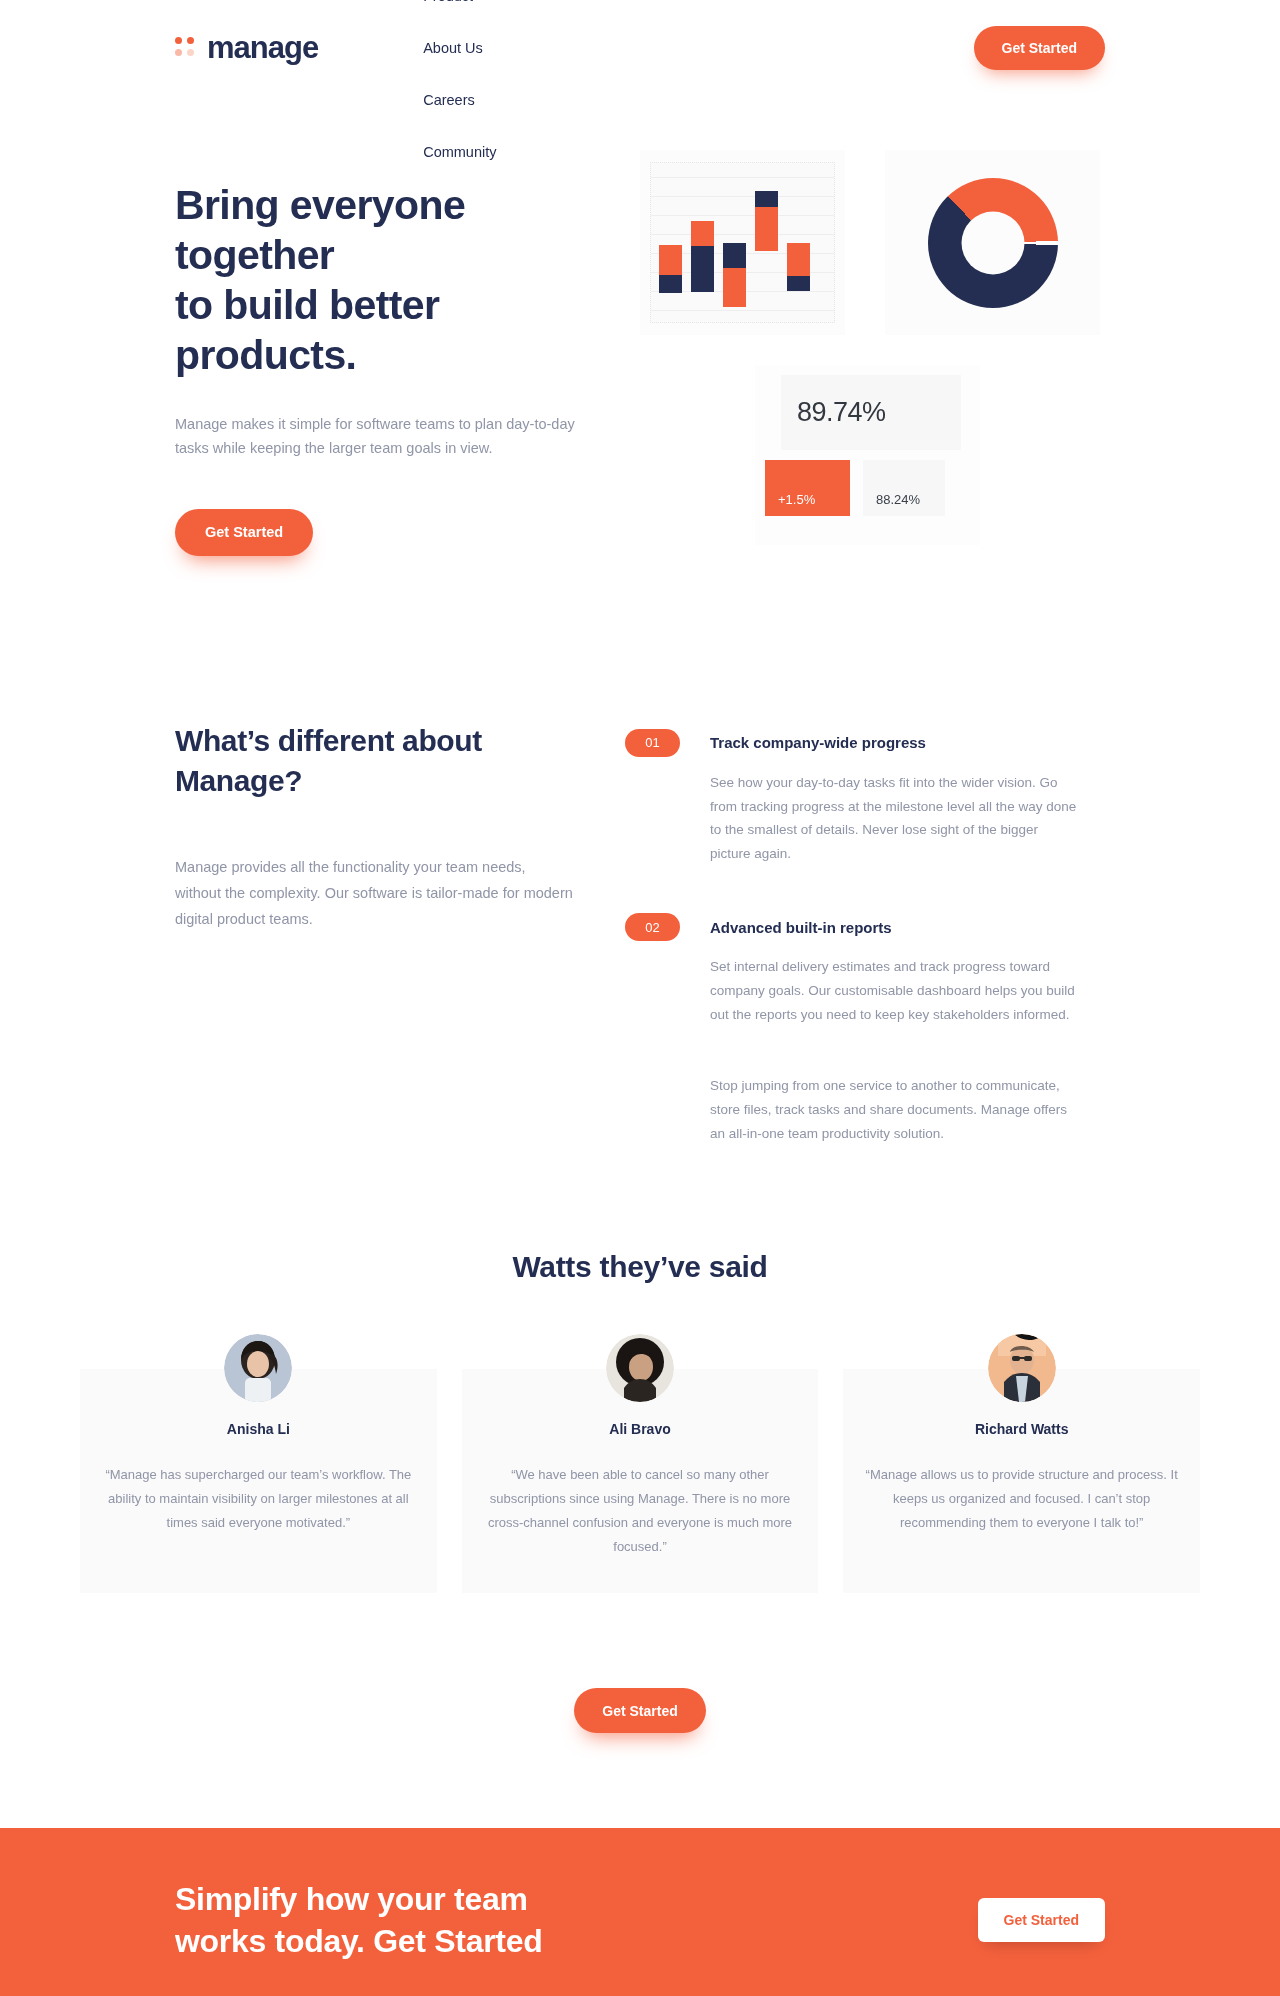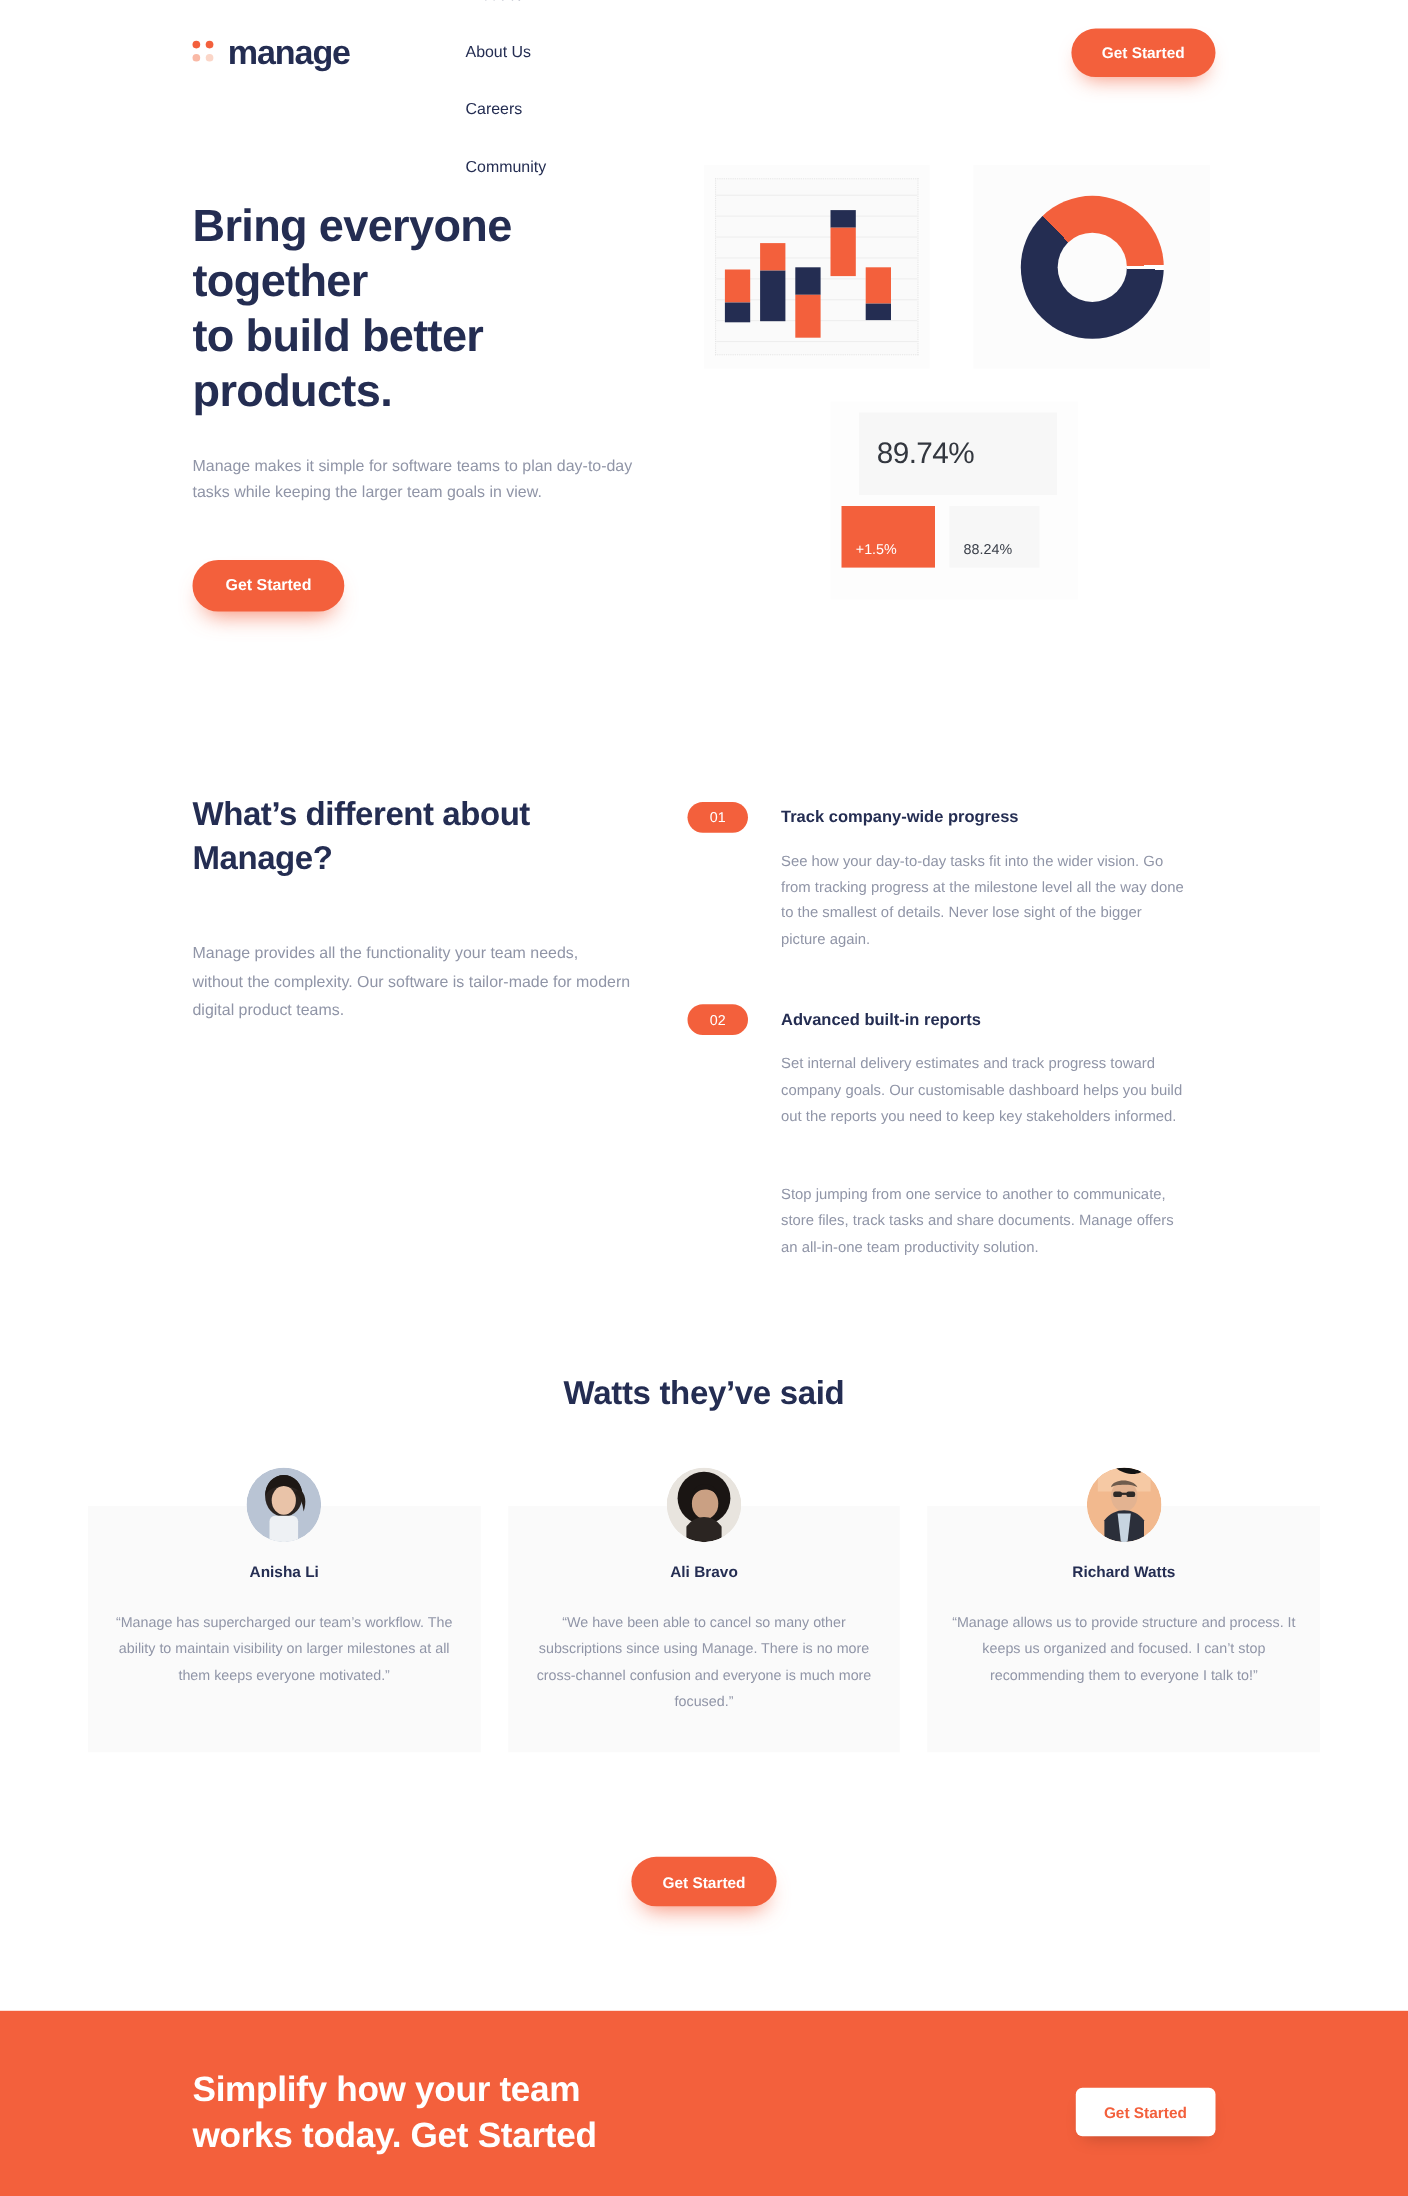--- a/index.html
+++ b/index.html
@@ -380,21 +380,21 @@
               <rect width="68" height="68" fill="#b9c4d4"></rect>
               <ellipse cx="34" cy="26" rx="17" ry="19" fill="#2a2320"></ellipse>
               <ellipse cx="34" cy="30" rx="11" ry="13" fill="#e9c3a8"></ellipse>
               <rect x="21" y="44" width="26" height="26" rx="5" fill="#eef1f4"></rect>
               <path d="M17 26c0-12 8-19 17-19s17 7 17 19c-3-6-9-9-17-9s-14 3-17 9z" fill="#1d1714"></path>
               <path d="M48 20c6 3 7 12 4 20-1-8-3-14-8-17z" fill="#241d19"></path>
             </g>
           </svg>
         </div>
         <div class="t-name">Anisha Li</div>
-        <p class="t-quote">“Manage has supercharged our team’s workflow. The ability to maintain visibility on larger milestones at all them keeps everyone motivated.”</p>
+        <p class="t-quote">“Manage has supercharged our team’s workflow. The ability to maintain visibility on larger milestones at all times said everyone motivated.”</p>
       </div>
 
       <div class="t-card">
         <div class="t-avatar">
           <svg viewBox="0 0 68 68" width="68" height="68" aria-hidden="true">
             <defs>
                 <clipPath id="c2">
                   <circle cx="34" cy="34" r="34"></circle>
                 </clipPath>
               </defs>

